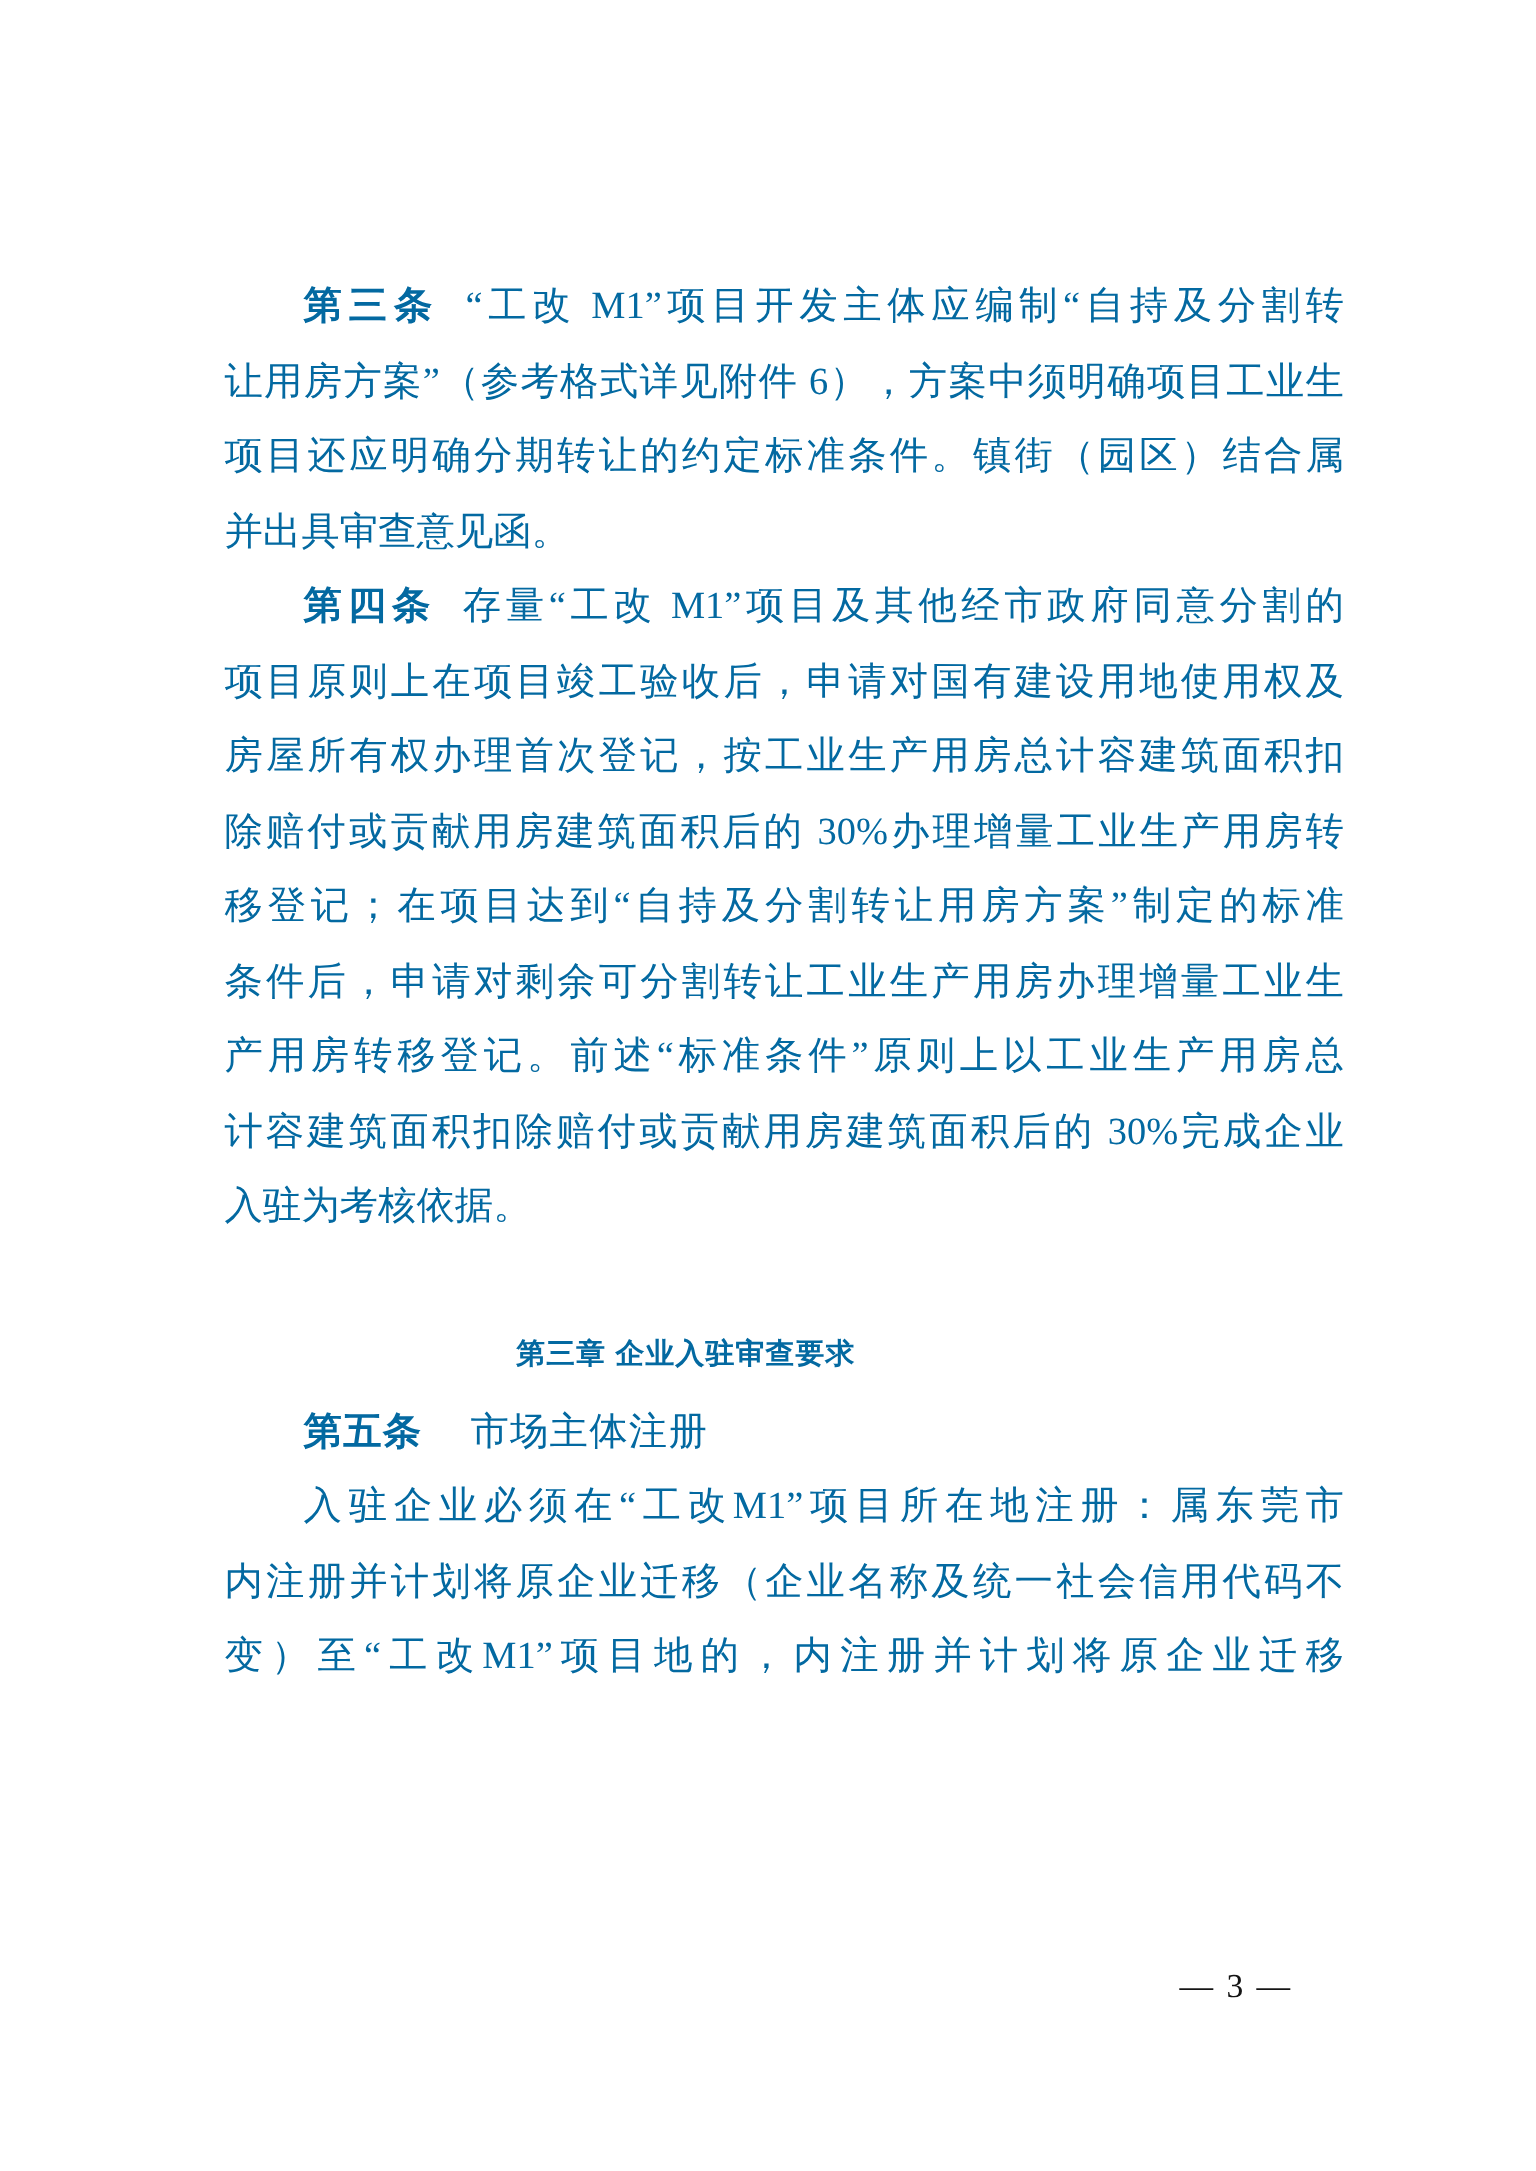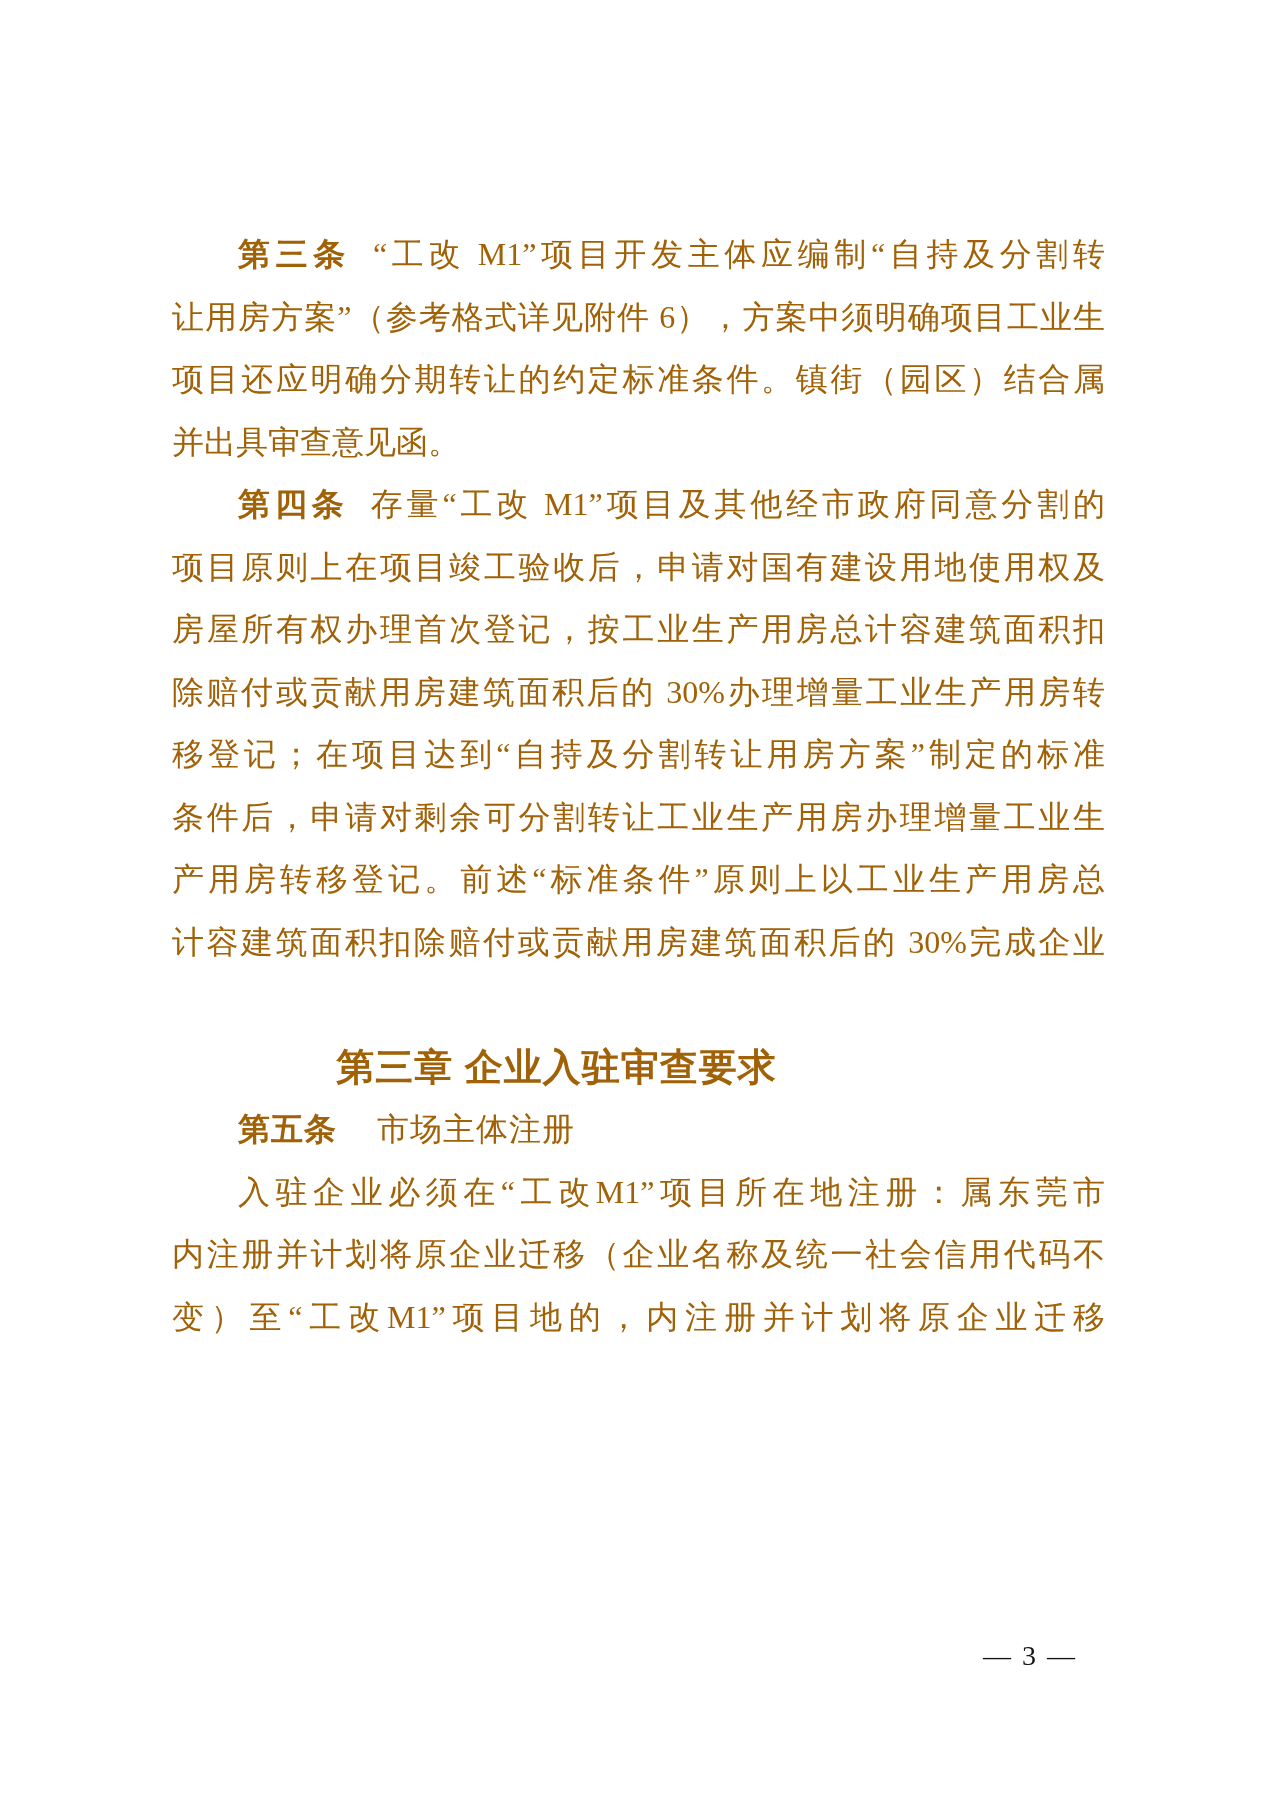--- a/index.html
+++ b/index.html
@@ -11,26 +11,26 @@
     position: relative;
     width: 1280px;
     height: 1809px;
     background: #ffffff;
     overflow: hidden;
     color: #141414;
     font-family: "Liberation Serif", "DejaVu Serif", serif;
   }
   .body-text {
     position: absolute;
-    left: 172px;
+    left: 187px;
     top: 223px;
     width: 933px;
     font-size: 32px;
     line-height: 62.5px;
-    color: #a16207;
+    color: #0369a1;
   }
   .line {
     text-align: justify;
     text-align-last: justify;
     white-space: nowrap;
     white-space: normal;
   }
   .line.flush {
     text-align: left;
     text-align-last: auto;
@@ -51,21 +51,21 @@
     font-family: "Liberation Sans", "DejaVu Sans", sans-serif;
     font-weight: 400;
     letter-spacing: 1px;
   }
   .spacer {
     height: 62.5px;
   }
   .chapter {
     font-family: "Liberation Sans", "DejaVu Sans", sans-serif;
     font-weight: 700;
-    font-size: 38px;
+    font-size: 24px;
     text-align: center;
     text-align-last: center;
     position: relative;
     left: -82px;
     letter-spacing: 1px;
   }
   .footer {
     position: absolute;
     top: 1636px;
     right: 203px;
@@ -87,20 +87,21 @@
     <div class="line flush">并出具审查意见函。</div>
 
     <div class="line indent"><span class="lead">第四条</span><span>存量“工改 M1”项目及其他经市政府同意分割的</span></div>
     <div class="line">项目原则上在项目竣工验收后，申请对国有建设用地使用权及</div>
     <div class="line">房屋所有权办理首次登记，按工业生产用房总计容建筑面积扣</div>
     <div class="line">除赔付或贡献用房建筑面积后的 30%办理增量工业生产用房转</div>
     <div class="line">移登记；在项目达到“自持及分割转让用房方案”制定的标准</div>
     <div class="line">条件后，申请对剩余可分割转让工业生产用房办理增量工业生</div>
     <div class="line">产用房转移登记。前述“标准条件”原则上以工业生产用房总</div>
     <div class="line">计容建筑面积扣除赔付或贡献用房建筑面积后的 30%完成企业</div>
+    <div class="line flush">入驻为考核依据。</div>
 
     <div class="spacer"></div>
 
     <div class="line chapter">第三章 企业入驻审查要求</div>
 
     <div class="line flush indent"><span class="lead lead-wide">第五条</span><span class="a5-title">市场主体注册</span></div>
     <div class="line indent">入驻企业必须在“工改M1”项目所在地注册：属东莞市</div>
     <div class="line">内注册并计划将原企业迁移（企业名称及统一社会信用代码不</div>
     <div class="line">变）至“工改M1”项目地的，内注册并计划将原企业迁移</div>
 

